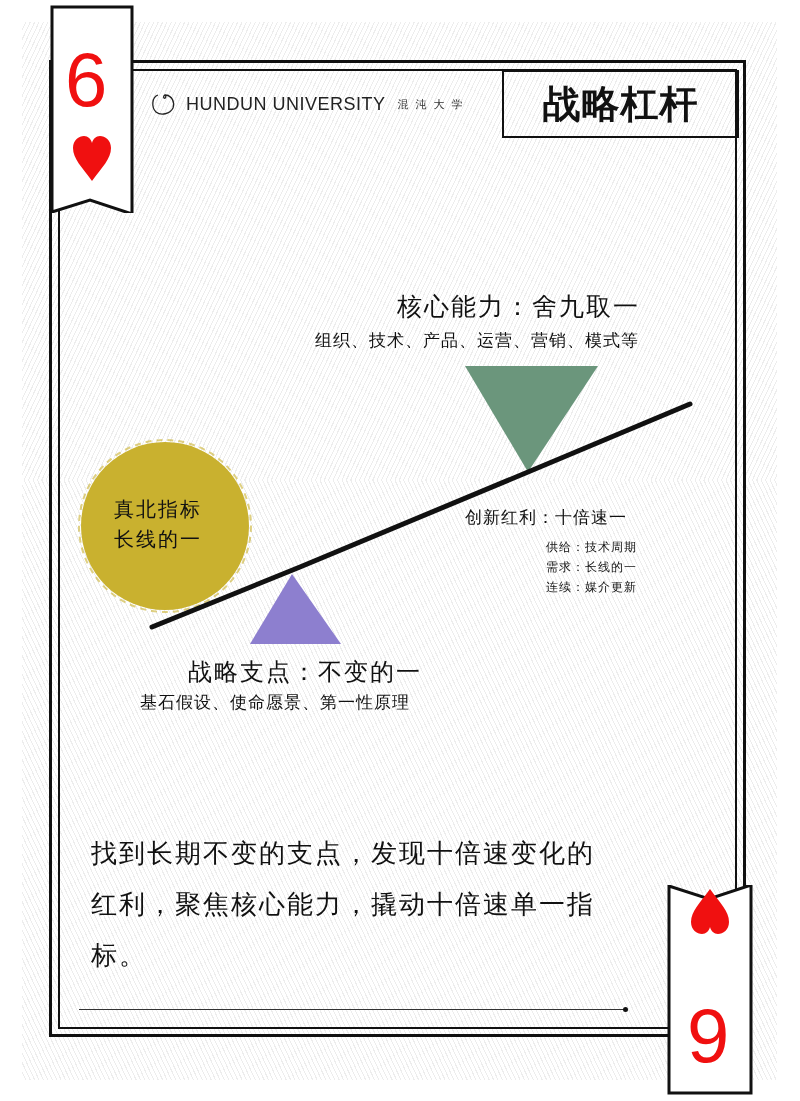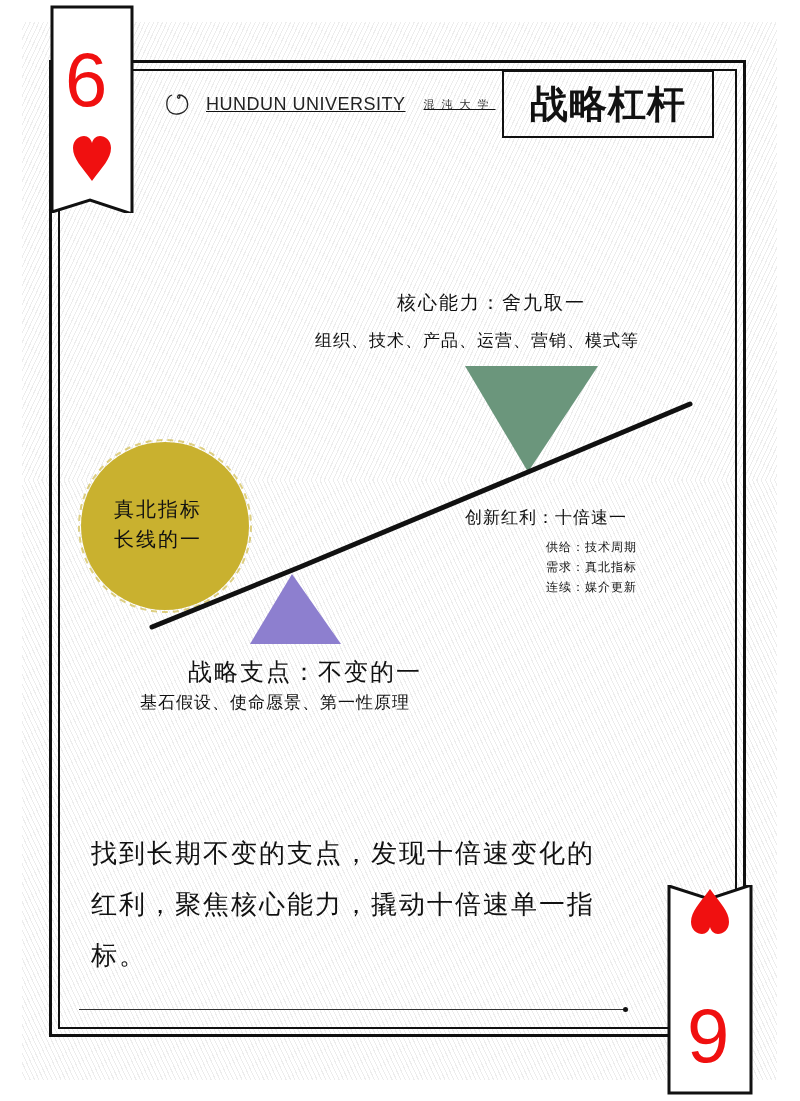--- a/index.html
+++ b/index.html
@@ -10,35 +10,35 @@
           repeating-linear-gradient(115deg, transparent 0 3px, rgba(0,0,0,0.07) 3px 4px);
   }
   .bg-bottom { position:absolute; left:22px; top:480px; width:755px; height:600px;
         background:#fff; }
   .bg-bottom-pattern { position:absolute; left:22px; top:480px; width:755px; height:600px;
         background: repeating-linear-gradient(65deg, transparent 0 3px, rgba(0,0,0,0.07) 3px 4px); }
   .frame-outer { position:absolute; left:49px; top:60px; width:697px; height:977px;
         border:3px solid #111; box-sizing:border-box; }
   .frame-inner { position:absolute; left:58px; top:69px; width:679px; height:960px;
         border:2px solid #111; box-sizing:border-box; }
-  .title-box { position:absolute; left:502px; top:70px; width:212px; height:68px;
+  .title-box { position:absolute; left:502px; top:70px; width:237px; height:68px;
         border:2px solid #111; box-sizing:border-box; display:flex; align-items:center; justify-content:center;
         background:rgba(255,255,255,0.0); }
   .title-text { font-family:"DejaVu Serif","Liberation Serif",serif; font-weight:bold; font-size:38px; letter-spacing:1px; }
-  .logo { position:absolute; left:164px; top:91px; display:flex; align-items:center; gap:16px;text-decoration:underline; }
+  .logo { position:absolute; left:150px; top:91px; display:flex; align-items:center; gap:10px; }
   .logo-name { font-family:"Liberation Sans",sans-serif; font-size:18px; letter-spacing:0.5px; color:#222; }
   .logo-cn { font-size:11px; letter-spacing:7px; color:#333; margin-left:2px; }
 
   .tag-top { position:absolute; left:50px; top:5px; width:84px; height:208px; }
   .tag-bottom { position:absolute; left:667px; top:885px; width:86px; height:210px; }
   .card-num { position:absolute; font-family:"Liberation Sans",sans-serif; color:#f01010; font-size:76px; line-height:1; }
 
   .label { position:absolute; white-space:nowrap; }
   .hand { font-family:"DejaVu Sans","Liberation Sans",sans-serif; }
-  .t-main { font-size:19px; letter-spacing:2px; }
+  .t-main { font-size:25px; letter-spacing:2px; }
   .t-sub { font-size:17px; letter-spacing:1px; }
   .t-small { font-size:12px; letter-spacing:1px; line-height:20px;margin-left:41px; }
   .summary { position:absolute; left:83px; top:828px; width:520px; font-size:26px; line-height:51px; letter-spacing:2px;margin-left:8px; }
   .divider { position:absolute; left:79px; top:1009px; width:546px; height:1px; background:#333; }
   .divider-dot { position:absolute; left:623px; top:1007px; width:5px; height:5px; border-radius:50%; background:#111; }
   svg { position:absolute; left:0; top:0; }
 </style>
 </head>
 <body>
 
@@ -101,21 +101,21 @@
 <div class="label hand t-sub" style="left:315px;top:329px;">组织、技术、产品、运营、营销、模式等</div>
 
 <div class="label hand" style="left:114px;top:494px;font-size:20px;line-height:30px;letter-spacing:2px;">
   <div>真北指标</div>
   <div>长线的一</div>
 </div>
 
 <div class="label hand t-sub" style="left:465px;top:506px;">创新红利：十倍速一</div>
 <div class="label hand t-small" style="left:505px;top:537px;">
   <div>供给：技术周期</div>
-  <div>需求：真北指标</div>
+  <div>需求：长线的一</div>
   <div>连续：媒介更新</div>
 </div>
 
 <div class="label hand t-main" style="left:188px;top:656px;font-size:24px;">战略支点：不变的一</div>
 <div class="label hand t-sub" style="left:140px;top:691px;">基石假设、使命愿景、第一性原理</div>
 
 <div class="summary hand">找到长期不变的支点，发现十倍速变化的红利，聚焦核心能力，撬动十倍速单一指标。</div>
 
 <div class="divider"></div>
 <div class="divider-dot"></div>

